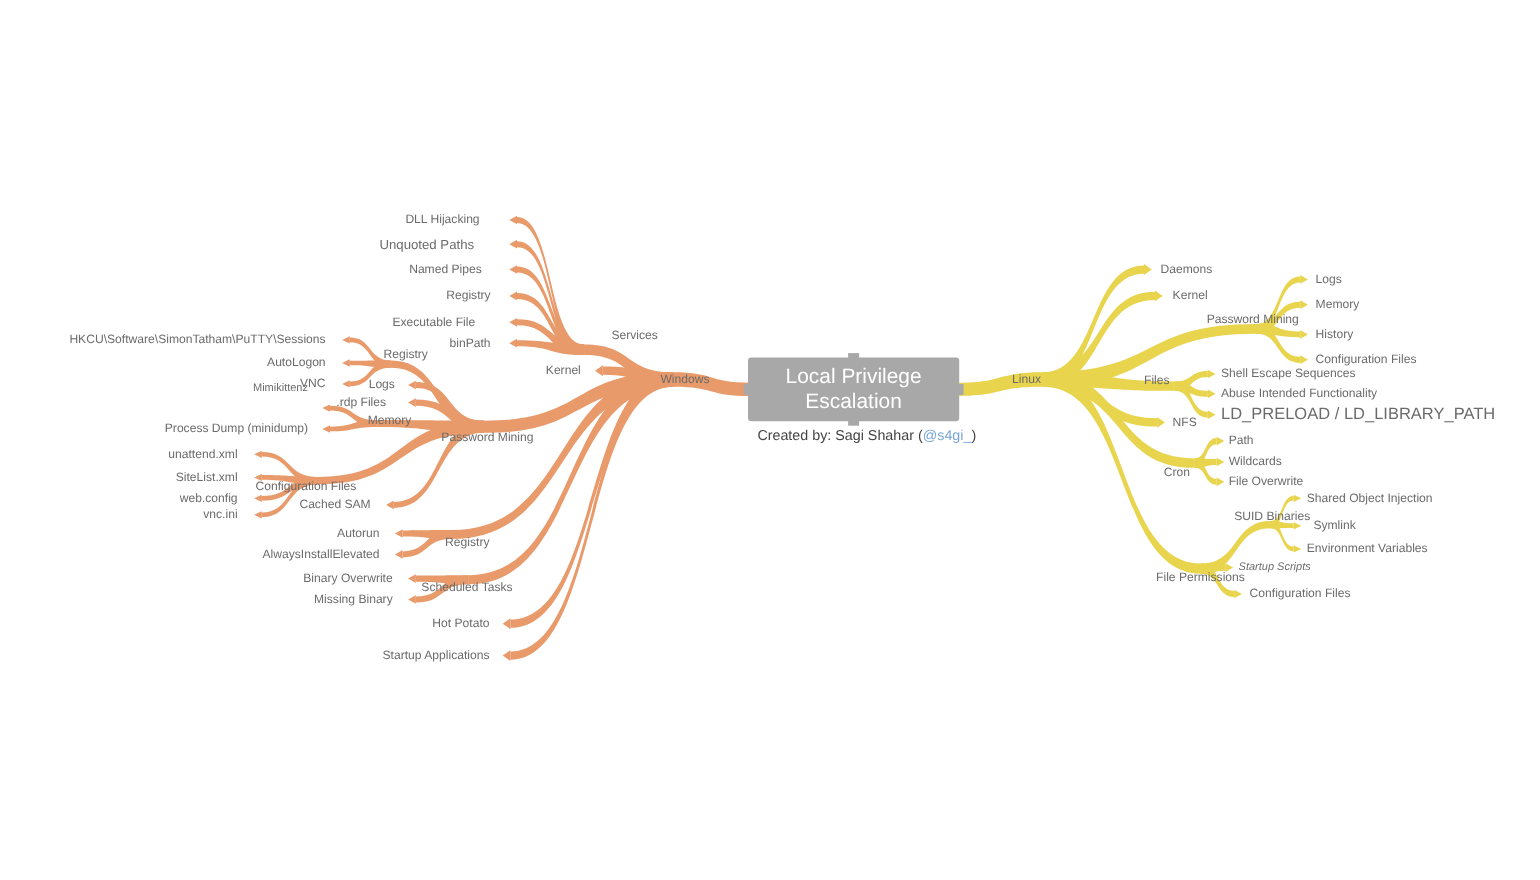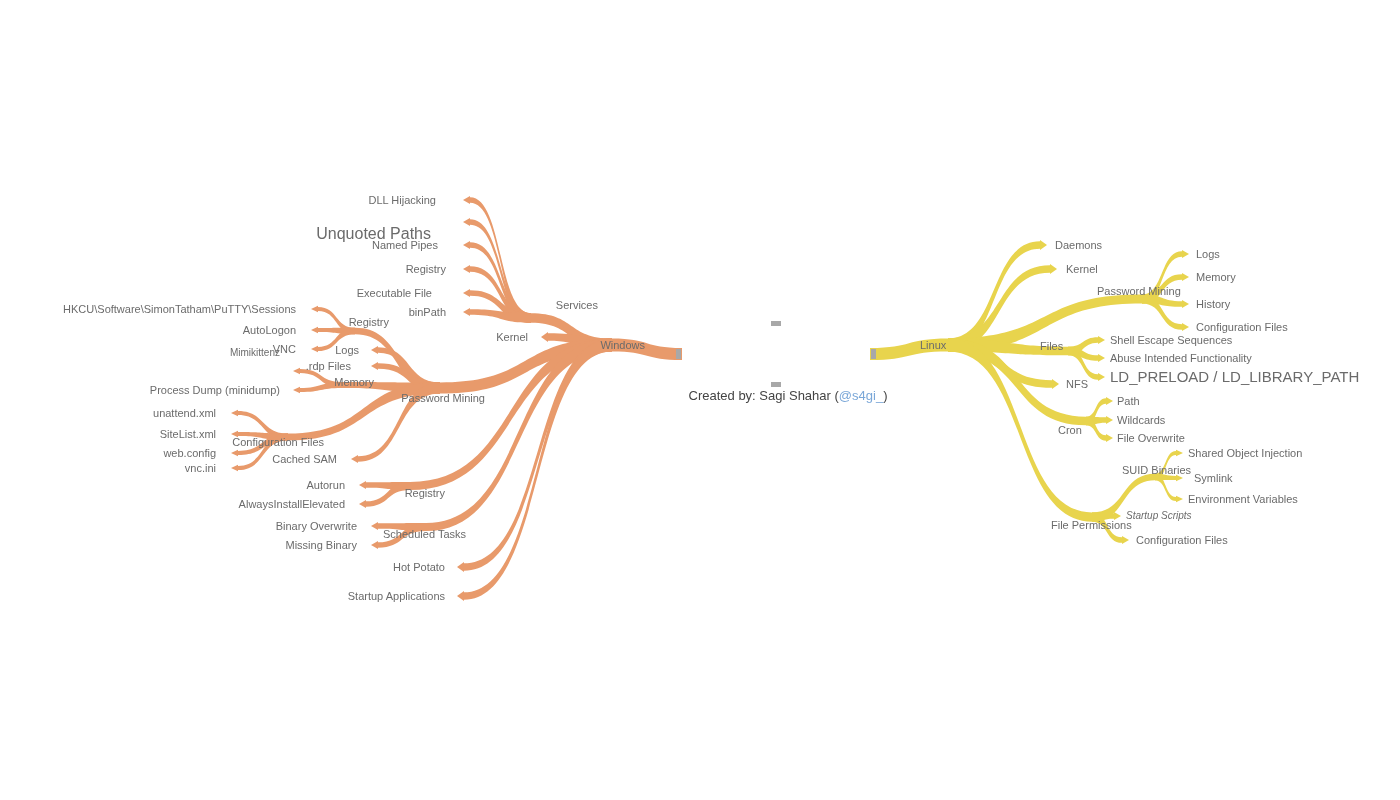--- a/index.html
+++ b/index.html
@@ -120,29 +120,35 @@
       <path d="M 1155 473.725 C 1166.55 473.725, 1164.45 475.9, 1176 475.9 L 1176 480.1 C 1164.45 480.1, 1166.55 480.275, 1155 480.275 Z" fill="#e8d44d"></path>
       <path d="M 1176 474.7 L 1183 478 L 1176 481.3 Z" fill="#e8d44d"></path>
       <path d="M 1155 473.725 C 1166.55 473.725, 1164.45 496.9, 1176 496.9 L 1176 501.1 C 1164.45 501.1, 1166.55 480.275, 1155 480.275 Z" fill="#e8d44d"></path>
       <path d="M 1176 495.7 L 1183 499 L 1176 502.3 Z" fill="#e8d44d"></path>
       <path d="M 1092 512.375 C 1104.1 512.375, 1101.9 513.25, 1114 513.25 L 1114 518.75 C 1101.9 518.75, 1104.1 521.625, 1092 521.625 Z" fill="#e8d44d"></path>
       <path d="M 1114 512.05 L 1121 516 L 1114 519.95 Z" fill="#e8d44d"></path>
       <path d="M 1092 512.375 C 1108.5 512.375, 1105.5 537.25, 1122 537.25 L 1122 542.75 C 1105.5 542.75, 1108.5 521.625, 1092 521.625 Z" fill="#e8d44d"></path>
       <path d="M 1122 536.05 L 1129 540 L 1122 543.95 Z" fill="#e8d44d"></path>
     </svg>
 
+  <div class="root-box" style="left: 680px; top: 325px; width: 192px; height: 58px; background: rgb(168, 168, 168); color: rgb(255, 255, 255);">
+    <div>
+      <div>Local Privilege</div>
+      <div>Escalation</div>
+    </div>
+  </div>
   <div class="root-credit" style="left: 776px; top: 388px; margin-left: 12px;">
     <span>Created by: Sagi Shahar </span><span>(</span><span class="handle" style="color: rgb(122, 167, 216);">@s4gi_</span><span>)</span>
   </div>
 <div class="nub" style="left: 771px; top: 321px; width: 10px; height: 5px; background: rgb(168, 168, 168);"></div>
     <div class="nub" style="left: 771px; top: 382px; width: 10px; height: 5px; background: rgb(168, 168, 168);"></div>
     <div class="nub" style="left: 676px; top: 349px; width: 5px; height: 10px; background: rgb(168, 168, 168);"></div>
     <div class="nub" style="left: 871px; top: 349px; width: 5px; height: 10px; background: rgb(168, 168, 168);"></div>
     <div class="lbl l" style="left: 436px; top: 200px; color: rgb(107, 107, 107); font-size: 11px;">DLL Hijacking</div>
-    <div class="lbl l" style="left: 431px; top: 234px; color: rgb(107, 107, 107); font-size: 16px;">Unquoted Paths</div>
+    <div class="lbl l" style="left: 431px; top: 222px; color: rgb(107, 107, 107); font-size: 12px;">Unquoted Paths</div>
     <div class="lbl l" style="left: 438px; top: 245px; color: rgb(107, 107, 107); font-size: 11px;">Named Pipes</div>
     <div class="lbl l" style="left: 446px; top: 269px; color: rgb(107, 107, 107); font-size: 11px;">Registry</div>
     <div class="lbl l" style="left: 432px; top: 293px; color: rgb(107, 107, 107); font-size: 11px;">Executable File</div>
     <div class="lbl l" style="left: 446px; top: 312px; color: rgb(107, 107, 107); font-size: 11px;">binPath</div>
     <div class="lbl l" style="left: 561px; top: 305px; color: rgb(107, 107, 107); font-size: 11px; margin-left: 37px;">Services</div>
     <div class="lbl l" style="left: 528px; top: 337px; color: rgb(107, 107, 107); font-size: 11px;">Kernel</div>
     <div class="lbl l" style="left: 296px; top: 309px; color: rgb(107, 107, 107); font-size: 11px;">HKCU\Software\SimonTatham\PuTTY\Sessions</div>
     <div class="lbl l" style="left: 296px; top: 330px; color: rgb(107, 107, 107); font-size: 11px;">AutoLogon</div>
     <div class="lbl l" style="left: 296px; top: 349px; color: rgb(107, 107, 107); font-size: 11px;">VNC</div>
     <div class="lbl l" style="left: 389px; top: 322px; color: rgb(107, 107, 107); font-size: 11px;">Registry</div>

